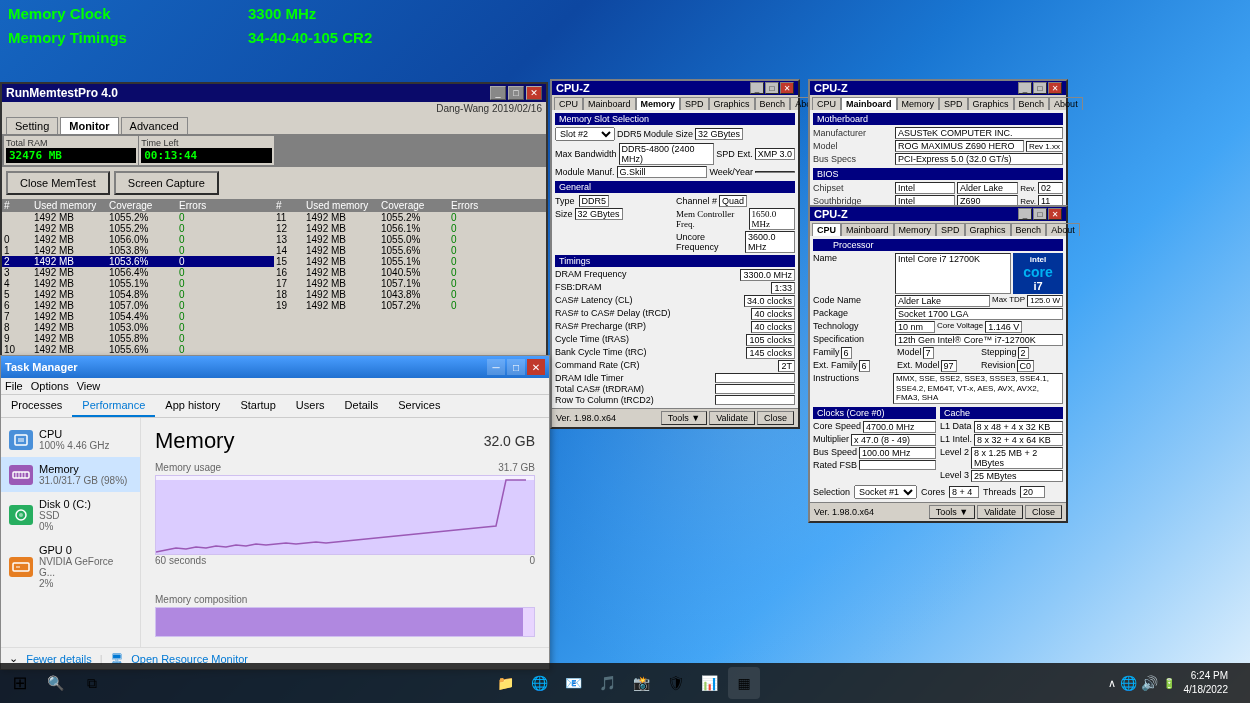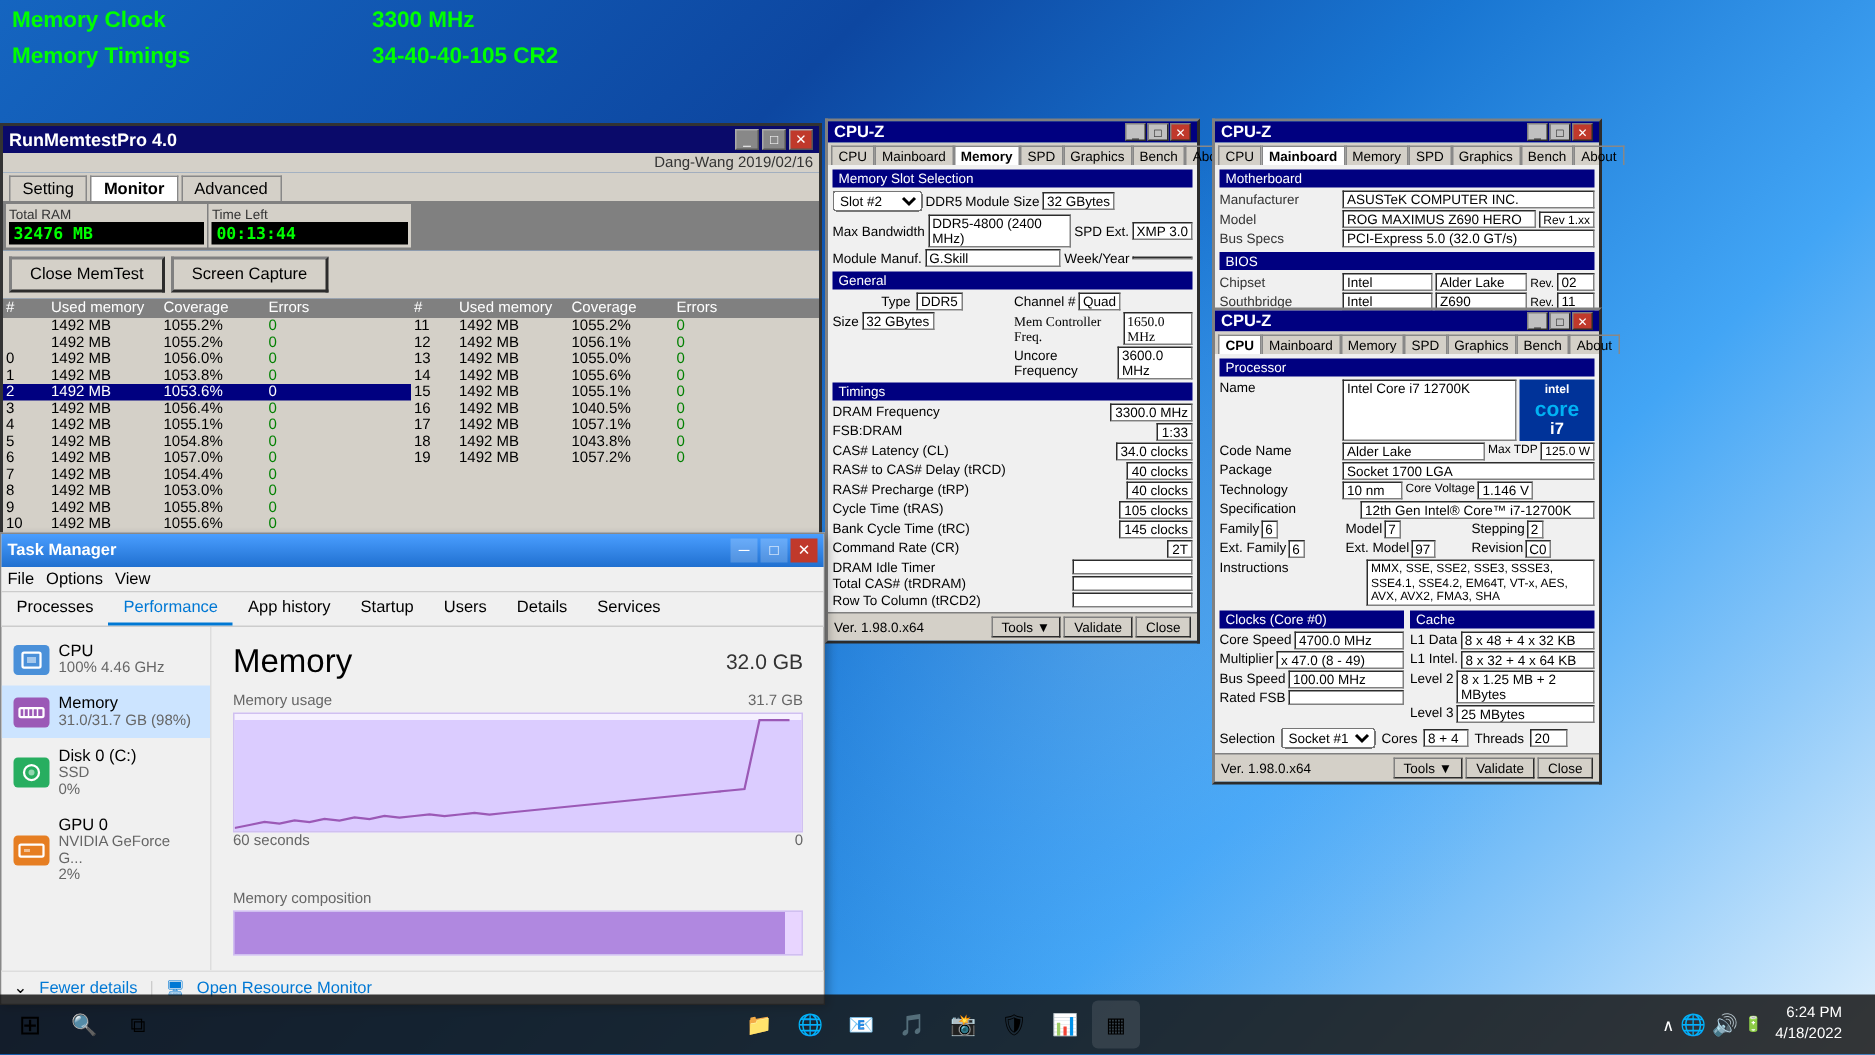--- a/index.html
+++ b/index.html
@@ -574,21 +574,21 @@
       <div style="display:flex;align-items:center;gap:2px;font-size:9px;margin-bottom:3px;">
         <span>Module Manuf.</span>
         <span style="background:white;border:1px inset #808080;padding:0 2px;flex:1;">G.Skill</span>
         <span>Week/Year</span>
         <span style="background:white;border:1px inset #808080;padding:0 2px;width:40px;"></span>
       </div>
 
       <div style="background:#000080;color:white;font-size:9px;padding:1px 4px;margin-bottom:2px;">General</div>
       <div style="display:grid;grid-template-columns:1fr 1fr;gap:2px;font-size:9px;margin-bottom:2px;">
         <div>
-          <div style="display:flex;gap:4px;align-items:center;margin-bottom:1px;justify-content:center;">
+          <div style="display:flex;gap:4px;align-items:center;margin-bottom:1px;">
             <span>Type</span>
             <span style="background:white;border:1px inset #808080;padding:0 2px;">DDR5</span>
           </div>
           <div style="display:flex;gap:2px;align-items:center;margin-bottom:1px;">
             <span>Size</span>
             <span style="background:white;border:1px inset #808080;padding:0 2px;">32 GBytes</span>
           </div>
         </div>
         <div>
           <div style="display:flex;gap:2px;align-items:center;margin-bottom:1px;">
@@ -741,21 +741,21 @@
       <span style="padding:1px 4px;border:1px solid #888;border-bottom:none;background:white;font-weight:bold;cursor:pointer;">CPU</span>
       <span style="padding:1px 4px;border:1px solid #888;border-bottom:none;cursor:pointer;">Mainboard</span>
       <span style="padding:1px 4px;border:1px solid #888;border-bottom:none;cursor:pointer;">Memory</span>
       <span style="padding:1px 4px;border:1px solid #888;border-bottom:none;cursor:pointer;">SPD</span>
       <span style="padding:1px 4px;border:1px solid #888;border-bottom:none;cursor:pointer;">Graphics</span>
       <span style="padding:1px 4px;border:1px solid #888;border-bottom:none;cursor:pointer;">Bench</span>
       <span style="padding:1px 4px;border:1px solid #888;border-bottom:none;cursor:pointer;">About</span>
     </div>
     <div style="background:#f0f0f0;padding:3px;font-size:9px;">
 
-      <div style="background:#000080;color:white;font-size:9px;padding:1px 4px;margin-bottom:2px;">Processor</div>
+      <div style="background:#000080;color:white;font-size:9px;padding:1px 20px;margin-bottom:2px;">Processor</div>
       <div style="display:flex;gap:2px;margin-bottom:1px;">
         <span style="width:80px;">Name</span>
         <span style="flex:1;background:white;border:1px inset #808080;padding:0 2px;">Intel Core i7 12700K</span>
         <div style="background:#003399;color:white;font-size:8px;padding:2px 6px;font-weight:bold;width:50px;text-align:center;">intel<br><span style="font-size:14px;color:#00b2f3;">core</span><br><span style="font-size:11px;">i7</span></div>
       </div>
       <div style="display:flex;gap:2px;margin-bottom:1px;">
         <span style="width:80px;">Code Name</span>
         <span style="flex:1;background:white;border:1px inset #808080;padding:0 2px;">Alder Lake</span>
         <span style="font-size:8px;">Max TDP</span>
         <span style="background:white;border:1px inset #808080;padding:0 2px;font-size:8px;">125.0 W</span>
@@ -763,21 +763,21 @@
       <div style="display:flex;gap:2px;margin-bottom:1px;">
         <span style="width:80px;">Package</span>
         <span style="flex:1;background:white;border:1px inset #808080;padding:0 2px;">Socket 1700 LGA</span>
       </div>
       <div style="display:flex;gap:2px;margin-bottom:1px;">
         <span style="width:80px;">Technology</span>
         <span style="background:white;border:1px inset #808080;padding:0 2px;width:40px;">10 nm</span>
         <span style="font-size:8px;">Core Voltage</span>
         <span style="background:white;border:1px inset #808080;padding:0 2px;">1.146 V</span>
       </div>
-      <div style="display:flex;gap:14px;margin-bottom:1px;">
+      <div style="display:flex;gap:2px;margin-bottom:1px;">
         <span style="width:80px;">Specification</span>
         <span style="flex:1;background:white;border:1px inset #808080;padding:0 2px;">12th Gen Intel® Core™ i7-12700K</span>
       </div>
       <div style="display:grid;grid-template-columns:1fr 1fr 1fr;gap:2px;font-size:9px;margin-bottom:1px;">
         <div style="display:flex;gap:1px;">
             <span>Family</span>
             <span style="background:white;border:1px inset #808080;padding:0 2px;">6</span>
           </div>
         <div style="display:flex;gap:1px;">
             <span>Model</span>
@@ -795,21 +795,21 @@
           </div>
         <div style="display:flex;gap:1px;">
             <span>Ext. Model</span>
             <span style="background:white;border:1px inset #808080;padding:0 2px;">97</span>
           </div>
         <div style="display:flex;gap:1px;">
             <span>Revision</span>
             <span style="background:white;border:1px inset #808080;padding:0 2px;">C0</span>
           </div>
       </div>
-      <div style="display:flex;gap:18px;margin-bottom:3px;">
+      <div style="display:flex;gap:0;margin-bottom:3px;">
         <span style="width:80px;">Instructions</span>
         <span style="flex:1;background:white;border:1px inset #808080;padding:0 2px;font-size:8px;line-height:1.2;">MMX, SSE, SSE2, SSE3, SSSE3, SSE4.1, SSE4.2, EM64T, VT-x, AES, AVX, AVX2, FMA3, SHA</span>
       </div>
 
       <div style="display:grid;grid-template-columns:1fr 1fr;gap:4px;">
         <div>
           <div style="background:#000080;color:white;font-size:9px;padding:1px 4px;margin-bottom:2px;">Clocks (Core #0)</div>
           <div style="display:flex;gap:2px;margin-bottom:1px;font-size:9px;">
               <span>Core Speed</span>
               <span style="background:white;border:1px inset #808080;padding:0 2px;flex:1;">4700.0 MHz</span>

